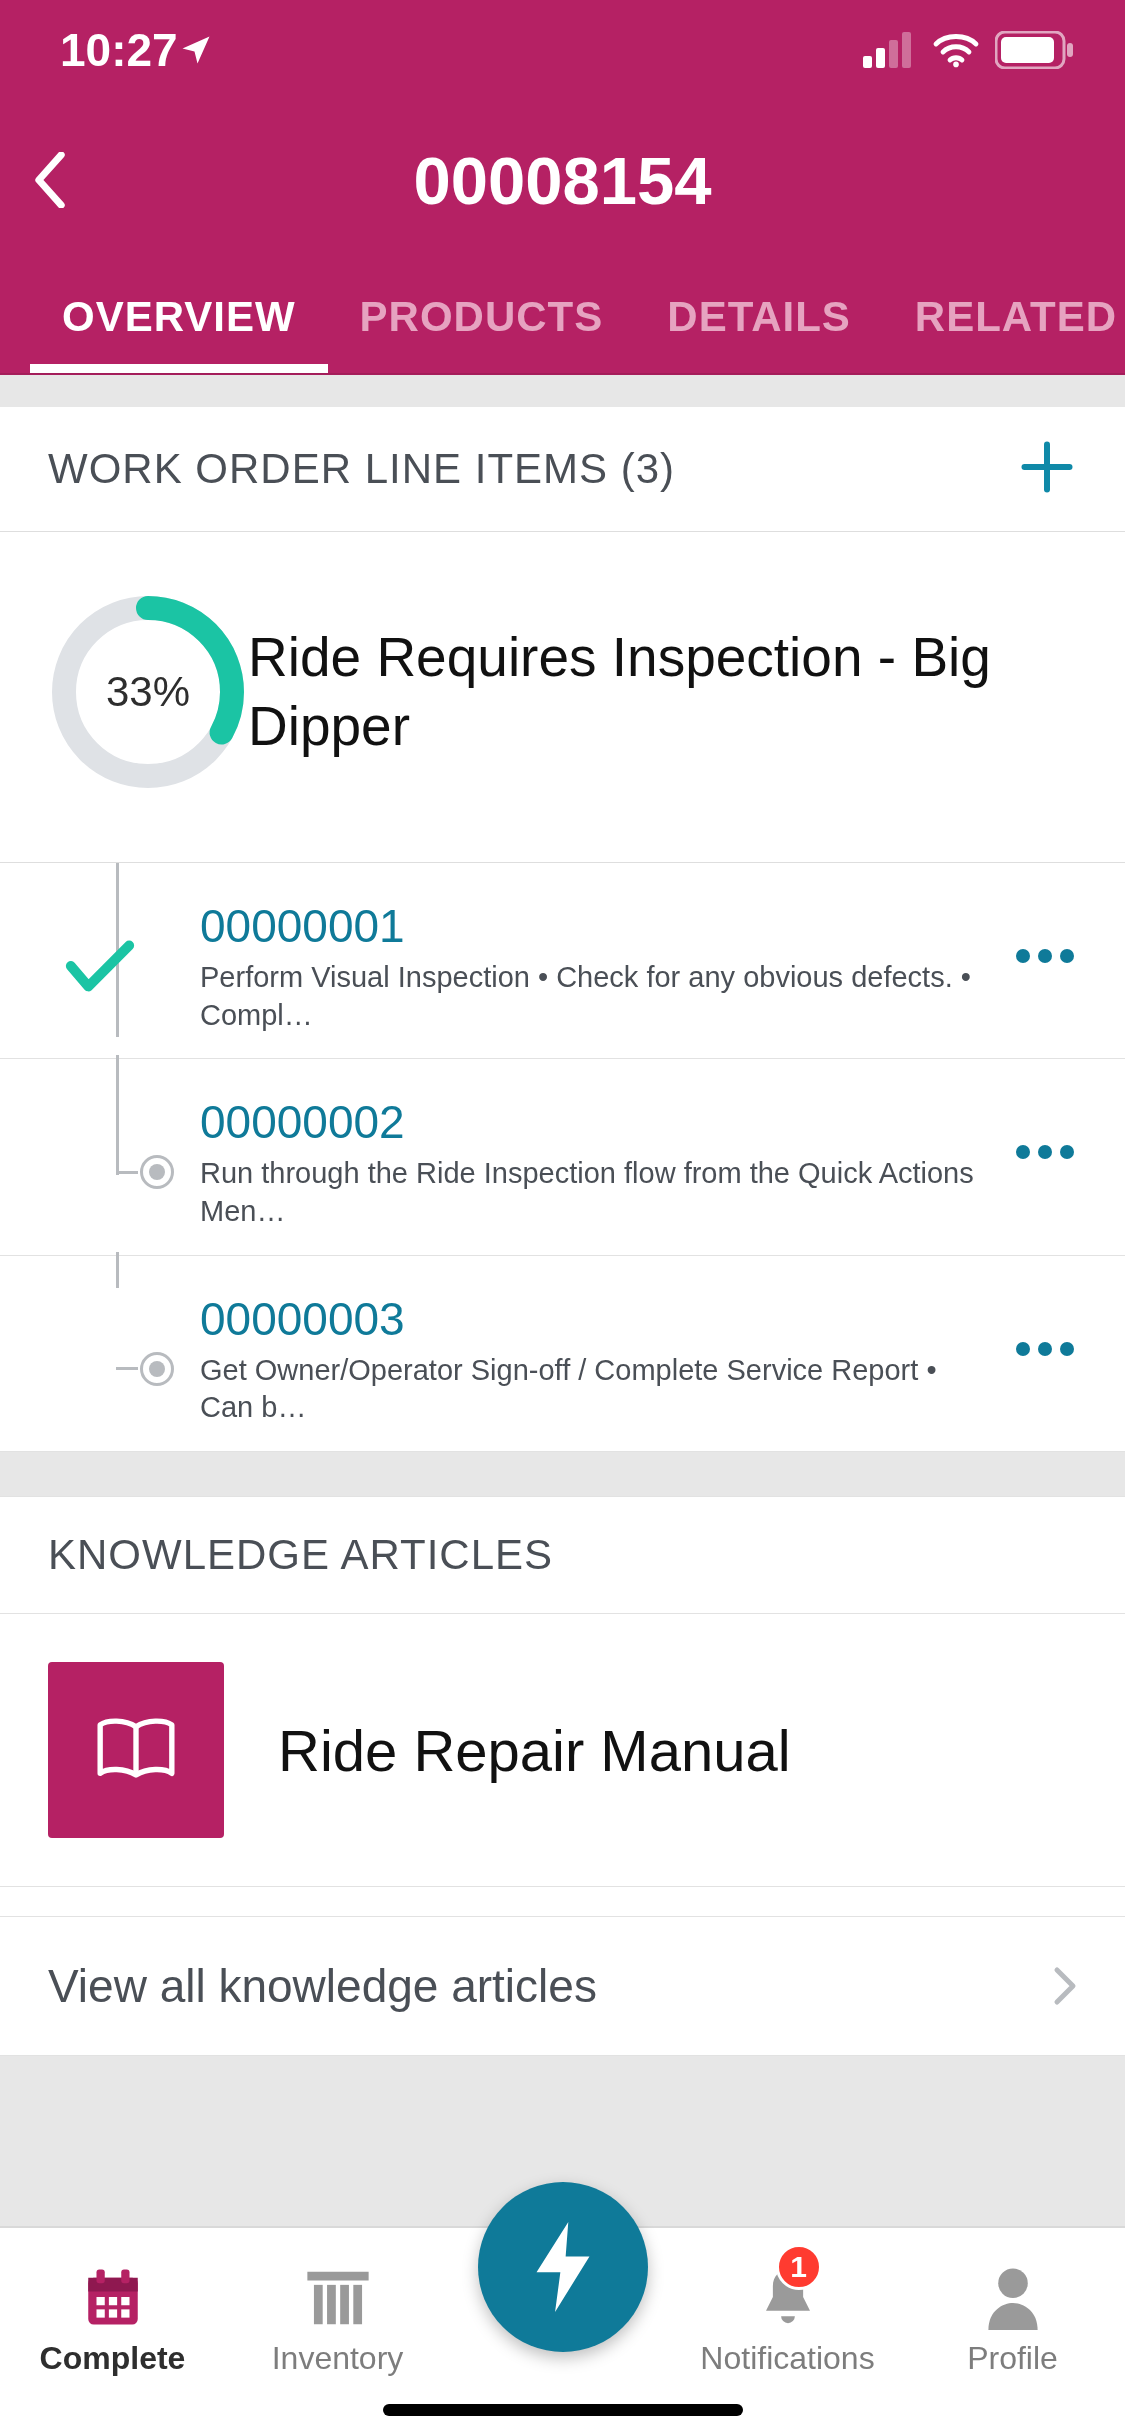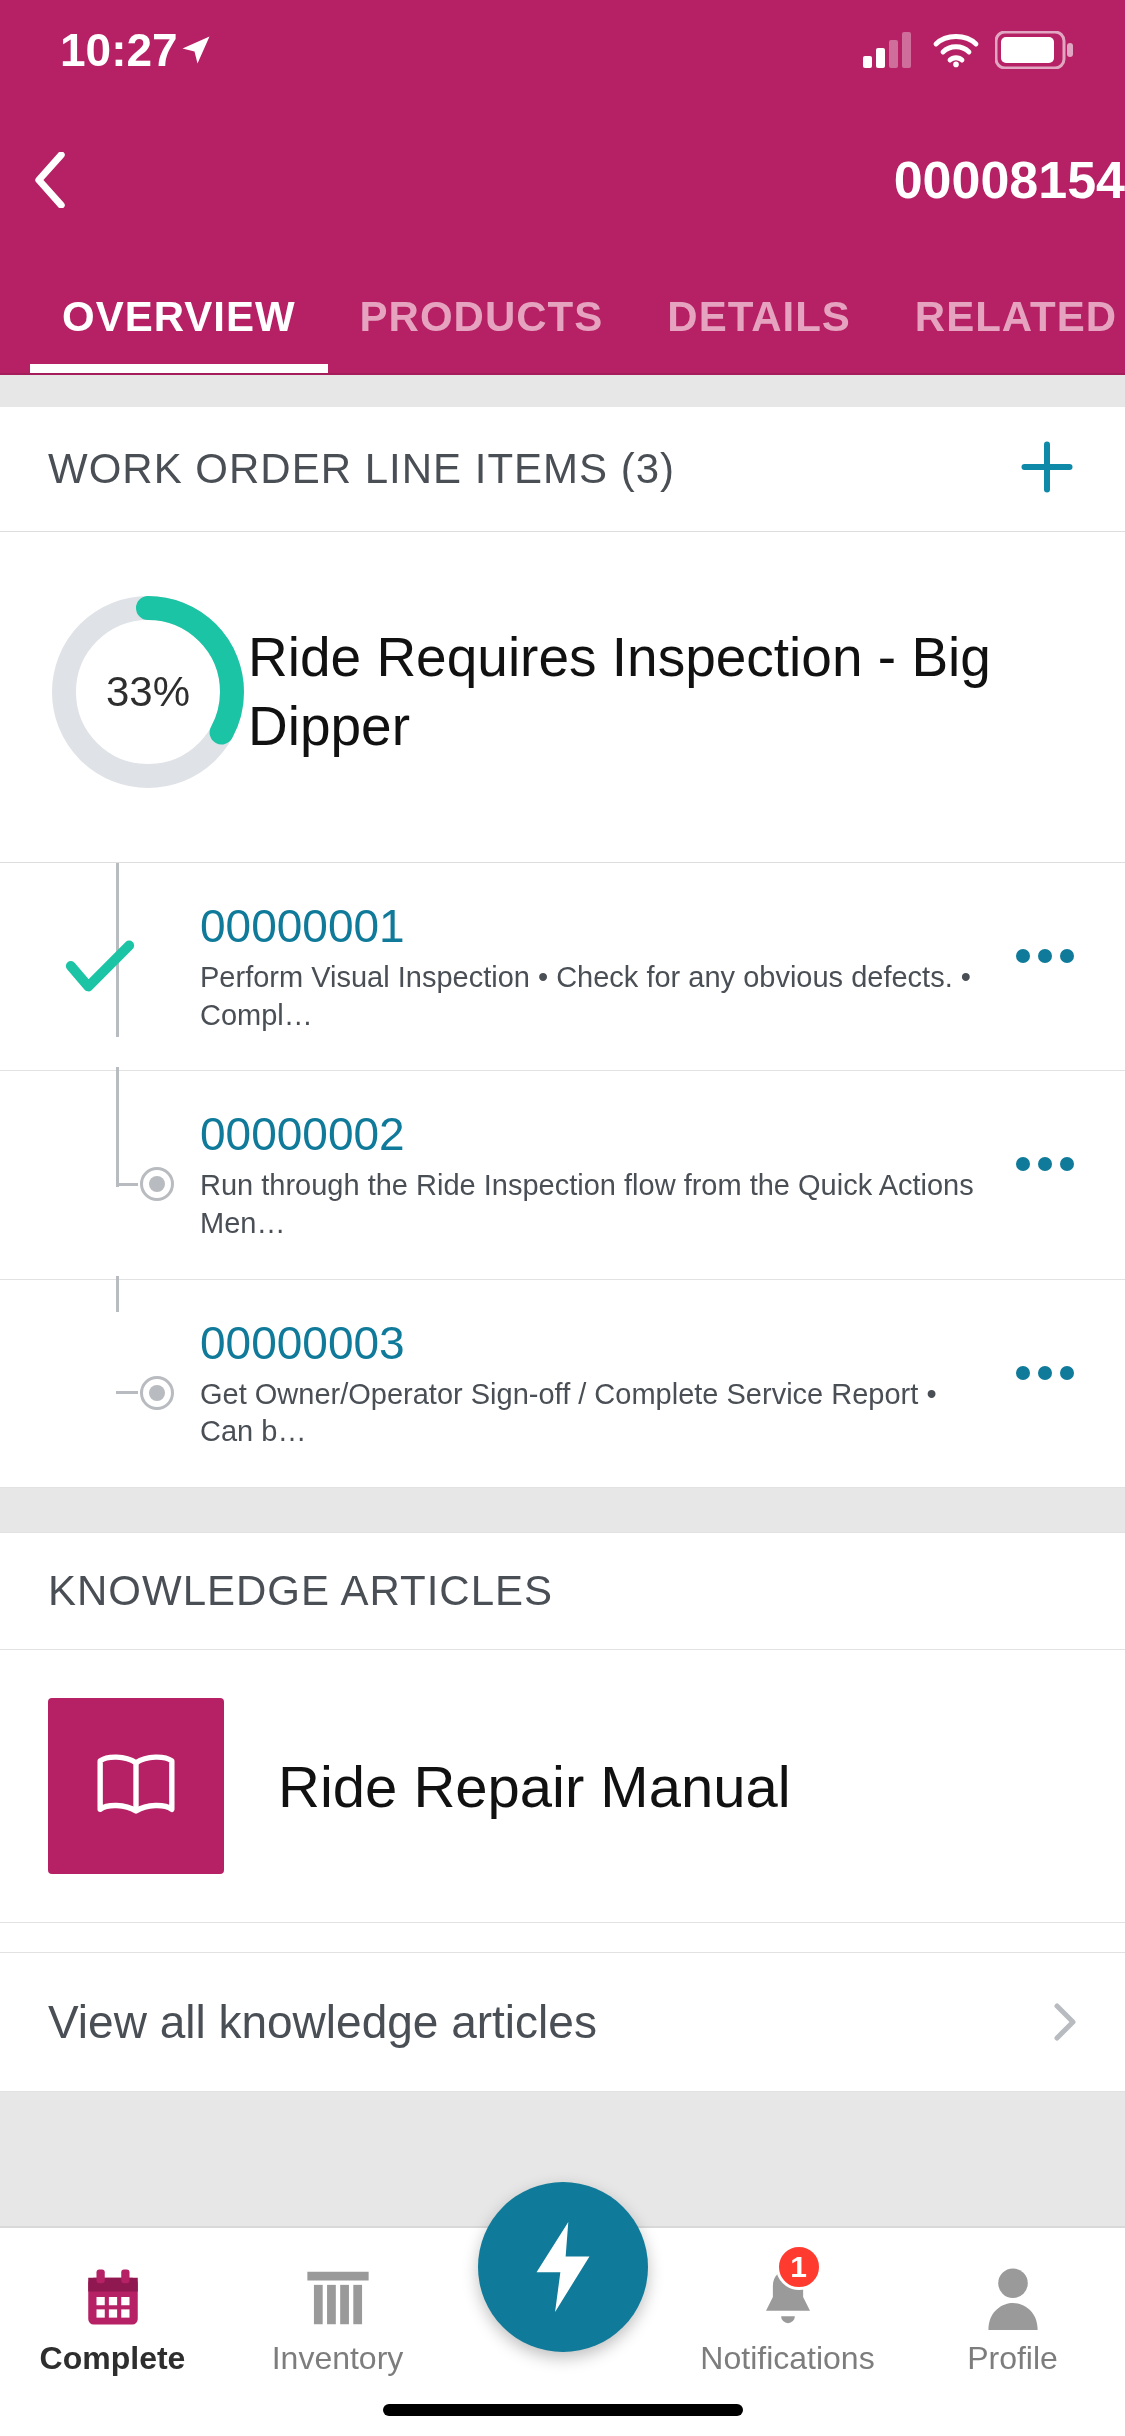--- a/index.html
+++ b/index.html
@@ -8,21 +8,21 @@
 
   
   .status-bar { height: 100px; background: #b52164; display: flex; align-items: center; justify-content: space-between; padding: 0 50px 0 60px; }
   .status-time { color: #fff; font-size: 46px; font-weight: 600; display: flex; align-items: center; }
   .status-icons { display: flex; align-items: center; gap: 14px; }
 
   
   .header { background: #b52164; border-bottom: 1px solid rgba(0,0,0,0.08); }
   .nav-bar { height: 160px; display: flex; align-items: center; position: relative; }
   .back-btn { width: 100px; height: 100%; display: flex; align-items: center; justify-content: center; color: #fff; }
-  .nav-title { position: absolute; left: 0; right: 0; text-align: right; color: #fff; font-size: 52px; font-weight: 700; pointer-events: none; }
+  .nav-title { position: absolute; left: 0; right: 0; text-align: center; color: #fff; font-size: 67px; font-weight: 700; pointer-events: none; }
 
   
   .tabs { display: flex; align-items: stretch; height: 114px; background: #b52164; border-bottom: 1px solid rgba(0,0,0,0.1); overflow: hidden; gap: 0; padding-left: 30px; }
   .tab { color: #e6a3c0; font-size: 42px; font-weight: 700; letter-spacing: 1px; padding: 0 32px; display: flex; align-items: center; position: relative; white-space: nowrap; }
   .tab.active { color: #fff; }
   .tab.active::after { content: ""; position: absolute; left: 0; right: 0; bottom: 0; height: 9px; background: #fff; }
 
   
   .spacer { height: 32px; background: #e7e7e7; }
 
@@ -33,21 +33,21 @@
 
   
   .progress-card { background: #fff; padding: 60px 48px 70px 48px; display: flex; align-items: center; border-bottom: 1px solid #dedede; }
   .progress-ring-wrap { position: relative; width: 200px; height: 200px; }
   .progress-ring-wrap svg { transform: rotate(-90deg); }
   .progress-label { position: absolute; inset: 0; display: flex; align-items: center; justify-content: center; font-size: 42px; font-weight: 500; color: #2e2e2e; }
   .progress-title { font-size: 55px; font-weight: 500; color: #111; line-height: 1.25; }
 
   
   .line-items { background: #fff; }
-  .line-item { display: flex; align-items: flex-start; padding: 36px 40px 36px 0; border-bottom: 1px solid #e2e2e2; position: relative; }
+  .line-item { display: flex; align-items: flex-start; padding: 36px 40px 24px 0; border-bottom: 1px solid #e2e2e2; position: relative; }
   .timeline-col { width: 200px; flex-shrink: 0; position: relative; display: flex; justify-content: center; padding-top: 40px; }
   .timeline-line { position: absolute; left: 116px; top: -40px; bottom: -40px; width: 3px; background: #b8bbbf; }
   .line-item:last-child .timeline-line { bottom: 44px; }
   .line-item:first-child .timeline-line { top: -36px; }
   .timeline-marker { position: relative; z-index: 2; }
   .timeline-check { color: #1bc4a4; }
   .timeline-dot-wrap { display: flex; align-items: center; position: absolute; left: 116px; top: 60px; }
   .timeline-tick { width: 22px; height: 3px; background: #b8bbbf; }
   .timeline-dot { width: 34px; height: 34px; border-radius: 50%; border: 3px solid #b8bbbf; background: #fff; display: flex; align-items: center; justify-content: center; margin-left: 2px; }
   .timeline-dot::after { content: ""; width: 16px; height: 16px; border-radius: 50%; background: #b8bbbf; }

